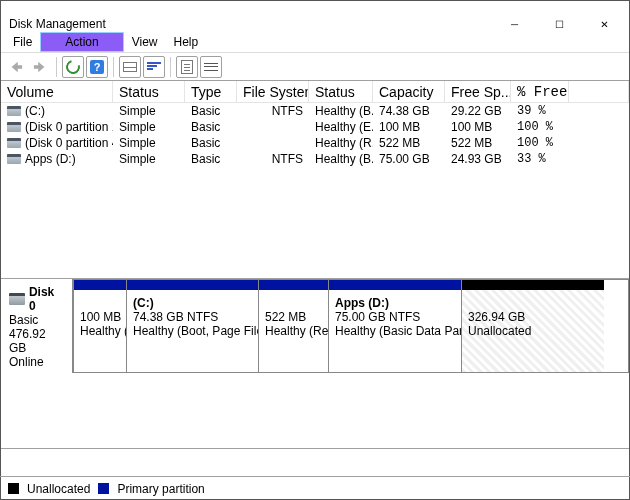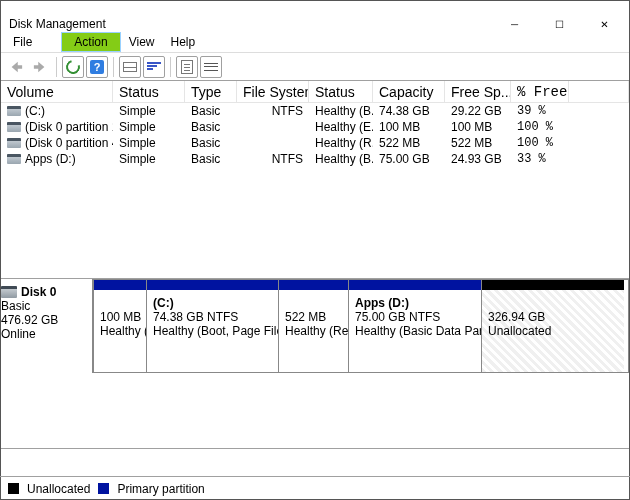--- a/index.html
+++ b/index.html
@@ -4,21 +4,21 @@
 <style>
 * { box-sizing: border-box; margin: 0; padding: 0; }
 body { font-family: "Segoe UI", Tahoma, sans-serif; font-size: 12px; background: #fff; color: #000; width: 630px; height: 500px; overflow: hidden; border: 1px solid #555; }
 .titlebar { height: 30px; display: flex; align-items: center; padding: 16px 2px 0 8px; }
 .title-text { flex: 1; font-size: 12px; }
 .title-btns { display: flex; }
 .title-btn { width: 45px; height: 29px; display: flex; align-items: center; justify-content: center; font-size: 14px; font-family: "Segoe MDL2 Assets", sans-serif; }
 .title-btn span { font-size: 10px; }
 .menubar { height: 22px; display: flex; align-items: center; padding: 0 4px; border-bottom: 1px solid #ddd; }
 .menu-item { padding: 3px 8px; font-size: 12px; }
-.menu-item.open { background: #84cc16; border: 1px solid #99d1ff; padding: 2px 12px; margin-left: 21px; }
+.menu-item.open { background: #8b5cf6; border: 1px solid #99d1ff; padding: 2px 24px; }
 .toolbar { height: 28px; display: flex; align-items: center; padding: 0 4px; gap: 2px; border-bottom: 1px solid #a0a0a0; }
 .tool-btn { width: 22px; height: 22px; display: flex; align-items: center; justify-content: center; border: 1px solid transparent; }
 .tool-btn.framed { border: 1px solid #a0a0a0; border-radius: 2px; }
 .tool-sep { width: 1px; height: 20px; background: #ccc; margin: 0 3px; }
 .arrow-svg { width: 14px; height: 14px; }
 .disabled-fill { fill: #aaa; }
 
 .top-pane { height: 197px; overflow: hidden; }
 .grid-header { display: flex; height: 22px; border-bottom: 1px solid #e5e5e5; }
 .grid-header .hcell { border-right: 1px solid #e5e5e5; padding: 3px 6px; font-size: 14px; white-space: nowrap; overflow: hidden; }
@@ -34,21 +34,21 @@
 .c-type       { width: 52px; }
 .c-filesystem { width: 72px; text-align: right; }
 .c-status     { width: 64px; }
 .c-capacity   { width: 72px; }
 .c-free       { width: 66px; }
 .c-pctfree    { width: 58px; font-family: Liberation Mono, monospace; }
 
 .mid-border { border-top: 1px solid #a0a0a0; }
 .bottom-pane { height: 170px; background: #fff; padding: 0; border-bottom: 1px solid #a0a0a0; }
 .disk-row { display: flex; height: 94px; }
-.disk-info { width: 92px; border-right: 1px solid #888; padding: 6px 0; font-size: 12px; }
+.disk-info { width: 72px; border-right: 1px solid #888; padding: 6px 8px; font-size: 12px; }
 .disk-info .disk-label { font-weight: bold; display: flex; align-items: center; gap: 4px; }
 .disk-icon { display:inline-block; width:16px; height:12px; background: linear-gradient(#d4d9dd,#909aa2); border-radius:1px; position:relative; }
 .disk-icon::after { content:""; position:absolute; left:0; top:0; width:16px; height:3px; background:#3f4a54; border-radius:1px 1px 0 0; }
 .part-strip { flex: 1; display: flex; border: 1px solid #888; background: #fff; }
 .part { border-right: 1px solid #888; display: flex; flex-direction: column; font-size: 12px; }
 .part:last-child { border-right: none; }
 .part-header { height: 10px; }
 .hdr-blue { background: #0013a0; }
 .hdr-black { background: #000; }
 .part-body { padding: 6px 4px 4px 6px; flex: 1; overflow: hidden; white-space: nowrap; position: relative; }

